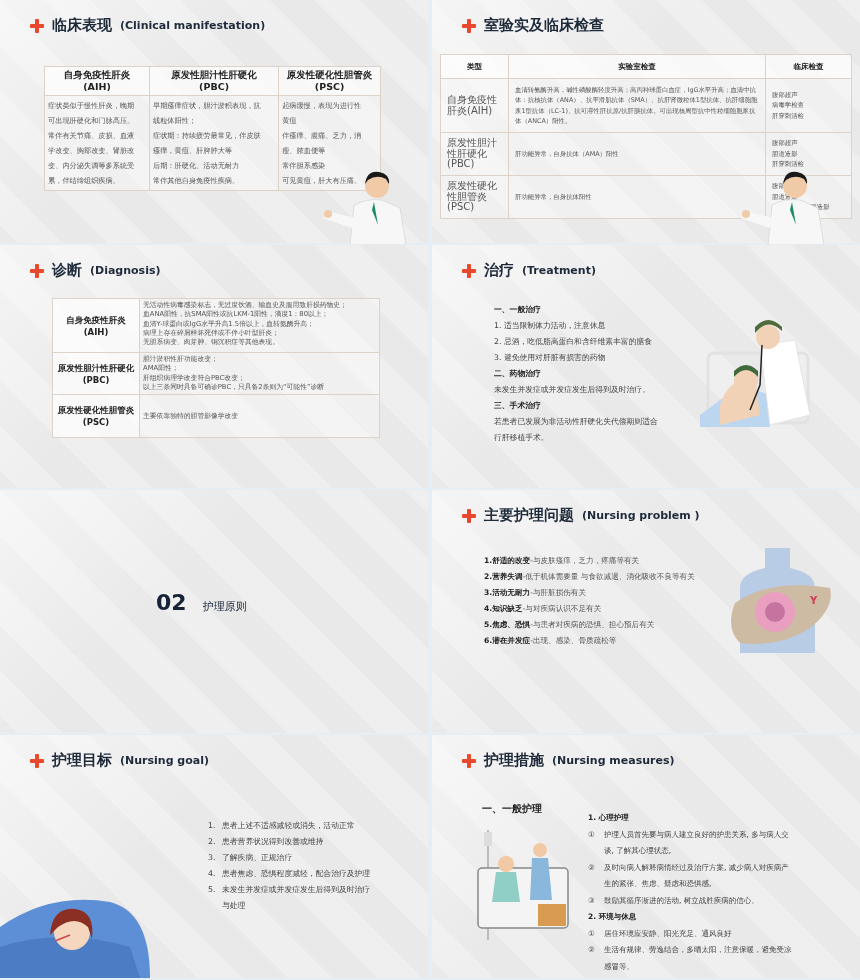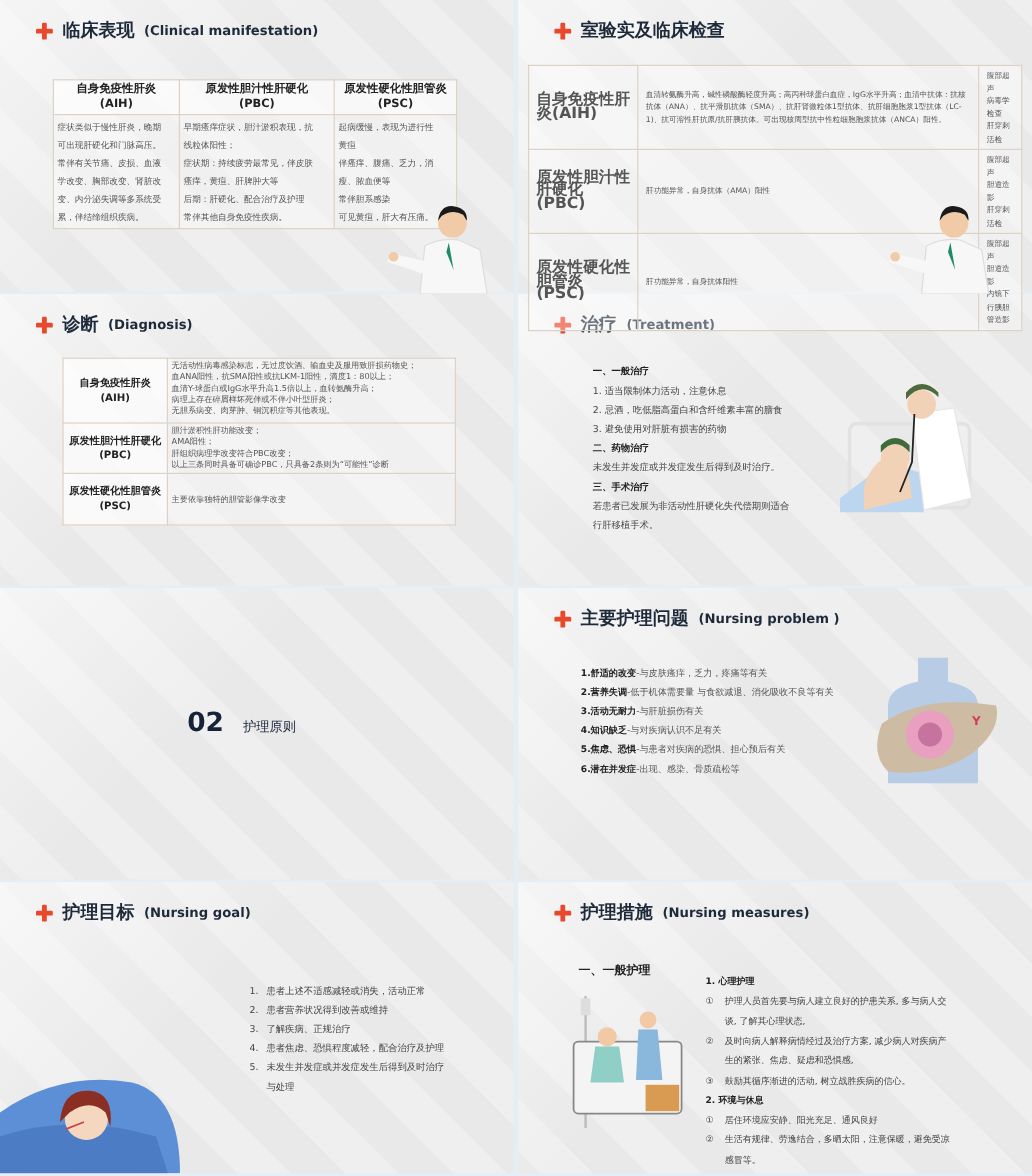--- a/index.html
+++ b/index.html
@@ -47,21 +47,21 @@
   
   .s1-table { position: absolute; left: 44px; top: 66px; width: 337px; background: rgba(255,255,255,0.35); }
   .s1-table th { font-size: 9.5px; text-align: center; padding: 2px 2px; height: 27px; line-height: 12px; }
   .s1-table td { font-size: 7.2px; line-height: 15px; padding: 2px 3px; color: #555; }
   .s1-table td div { white-space: nowrap; }
 
   
   .s2-table { position: absolute; left: 440px; top: 54px; width: 412px; background: rgba(255,255,255,0.35); }
   .s2-table th { font-size: 7.5px; text-align: center; height: 24px; vertical-align: middle; }
   .s2-table td { font-size: 6.4px; line-height: 10.5px; padding: 3px 6px; color: #555; vertical-align: middle; }
-  .s2-table td.type { color: #555; font-size: 13px; font-weight: bold; }
+  .s2-table td.type { color: #555; font-size: 10px; }
 
   
   .s3-table { position: absolute; left: 52px; top: 53px; width: 328px; background: rgba(255,255,255,0.35); }
   .s3-table th { font-size: 8.5px; text-align: center; vertical-align: middle; width: 87px; line-height: 12px; }
   .s3-table td { font-size: 6.8px; line-height: 9.3px; padding: 2px 3px; color: #555; }
   .s3-table td div { white-space: nowrap; }
 
   
   .treat { position: absolute; left: 62px; top: 57px; font-size: 7.8px; color: #444; line-height: 16px; }
   .treat .h { font-weight: bold; color: #222; }
@@ -297,21 +297,21 @@
       <div>常伴有关节痛、皮损、血液</div>
       <div>学改变、胸部改变、肾脏改</div>
       <div>变、内分泌失调等多系统受</div>
       <div>累，伴结缔组织疾病。</div>
     </td>
     <td>
       <div>早期瘙痒症状，胆汁淤积表现，抗</div>
       <div>线粒体阳性；</div>
       <div>症状期：持续疲劳最常见，伴皮肤</div>
       <div>瘙痒，黄疸、肝脾肿大等</div>
-      <div>后期：肝硬化、配合治疗及护理</div>
+      <div>后期：肝硬化、活动无耐力</div>
       <div>常伴其他自身免疫性疾病。</div>
     </td>
     <td>
       <div>起病缓慢，表现为进行性</div>
       <div>黄疸</div>
       <div>伴瘙痒、腹痛、乏力，消</div>
       <div>瘦、脓血便等</div>
       <div>常伴胆系感染</div>
       <div>可见黄疸，肝大有压痛。</div>
     </td>
@@ -323,20 +323,25 @@
   <path d="M28 75 L32 35 Q45 28 60 30 L78 38 L84 75 Z" fill="#f7f7f7" stroke="#ddd"></path>
   <path d="M52 32 L56 55 L50 40 Z" fill="#1f8a6a"></path>
   <circle cx="55" cy="16" r="12" fill="#f1cba8"></circle>
   <path d="M43 14 Q45 0 57 2 Q68 4 67 14 L64 9 Q55 4 46 10 Z" fill="#1a1a1a"></path>
   <path d="M0 48 L30 58 L34 48 L8 42 Z" fill="#f7f7f7"></path>
   <circle cx="6" cy="44" r="4" fill="#f1cba8"></circle>
 </svg>
 
 <table class="tbl s2-table">
   <tbody>
+      <tr>
+    <th style="width:68px">类型</th>
+    <th>实验室检查</th>
+    <th style="width:86px">临床检查</th>
+  </tr>
   <tr style="height:54px">
     <td class="type">自身免疫性肝炎(AIH)</td>
     <td>血清转氨酶升高，碱性磷酸酶轻度升高；高丙种球蛋白血症，IgG水平升高；血清中抗体：抗核抗体（ANA）、抗平滑肌抗体（SMA）、抗肝肾微粒体1型抗体、抗肝细胞胞浆1型抗体（LC-1)、抗可溶性肝抗原/抗肝胰抗体。可出现核周型抗中性粒细胞胞浆抗体（ANCA）阳性。</td>
     <td>
       <div>腹部超声</div>
       <div>病毒学检查</div>
       <div>肝穿刺活检</div>
     </td>
   </tr>
   <tr style="height:43px">

